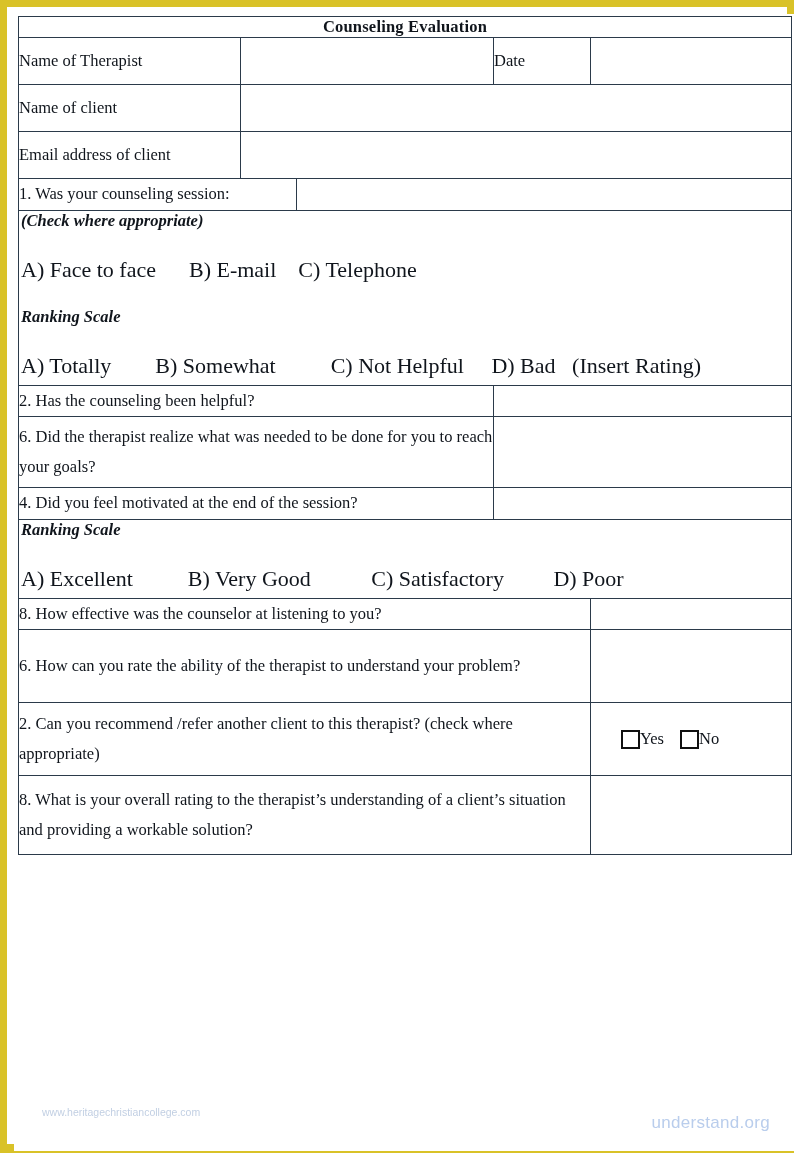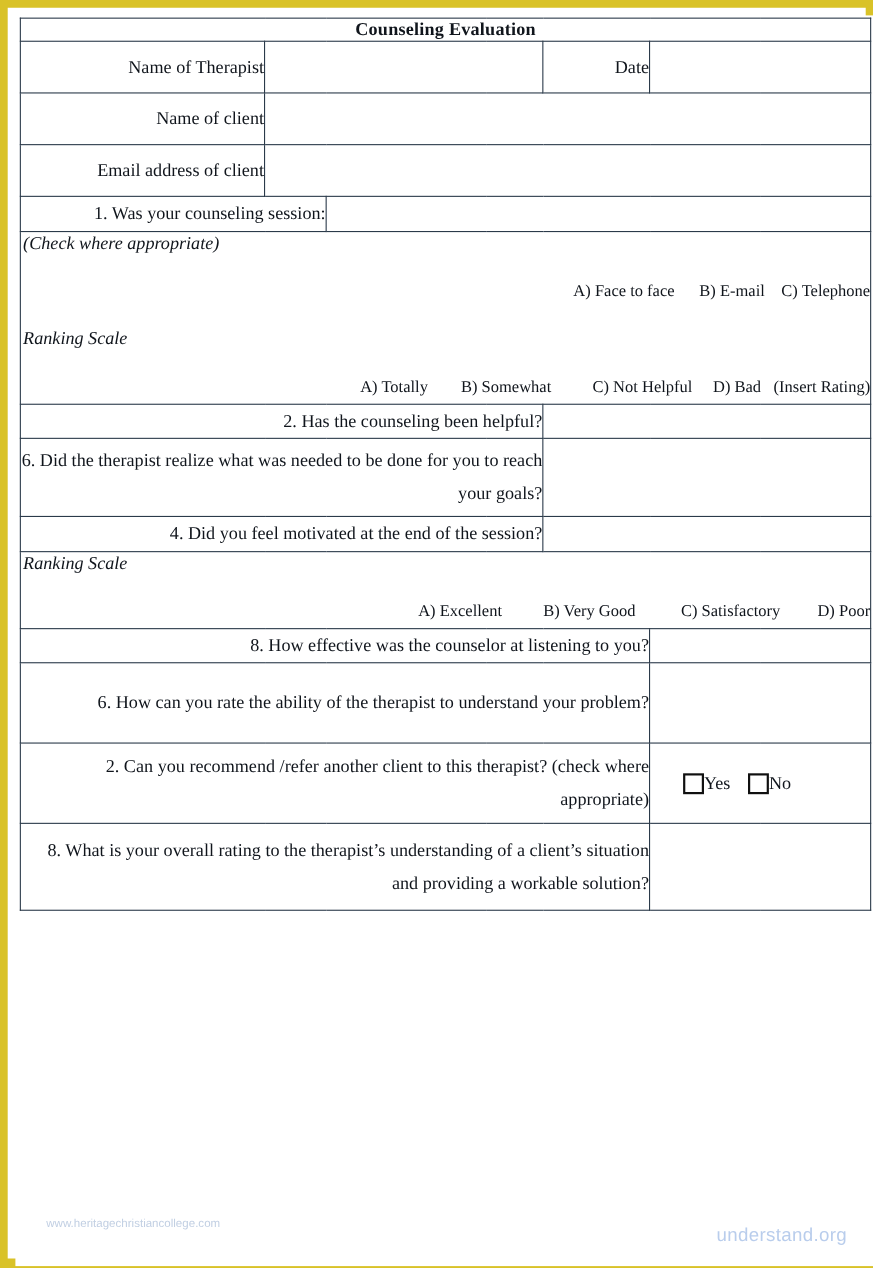--- a/index.html
+++ b/index.html
@@ -47,21 +47,21 @@
   }
   table.form td {
     border: 1.6px solid #2b3a4a;
     padding: 0;
     vertical-align: middle;
     background: #ffffff;
     font-size: 16.5px;
     color: #10151c;
   }
 
-  .tint      { background: #cfdef4; text-align: right; }   
+  .tint      { background: #cfdef4; }   
   .tint-head { background: #a6bdde; }   
   .plain     { background: #ffffff; }
 
   .cellpad   { padding: 9px 12px; }
 
   .title-bar {
     text-align: center;
     font-weight: bold;
     font-size: 25px;
     letter-spacing: .2px;
@@ -79,29 +79,28 @@
     padding: 12px 14px 12px 14px;
     line-height: 1.85;
     font-size: 16.5px;
   }
 
   .section-cell {
     padding: 18px 16px 16px 16px;
   }
   .sec-head {
     font-style: italic;
-    font-weight: normal;
+    font-weight: bold;
     font-size: 16.5px;
     margin: 0 0 26px 2px;
   }
   .sec-opts {
-    font-size: 15px;
+    font-size: 22px;
     margin: 0 0 6px 2px;
     white-space: pre;
-    text-align: right;
   }
   .sec-opts.spaced { margin-bottom: 24px; }
 
   .checkrow {
     display: flex;
     align-items: center;
     gap: 0;
     padding: 0 0 0 30px;
     font-size: 16.5px;
   }

